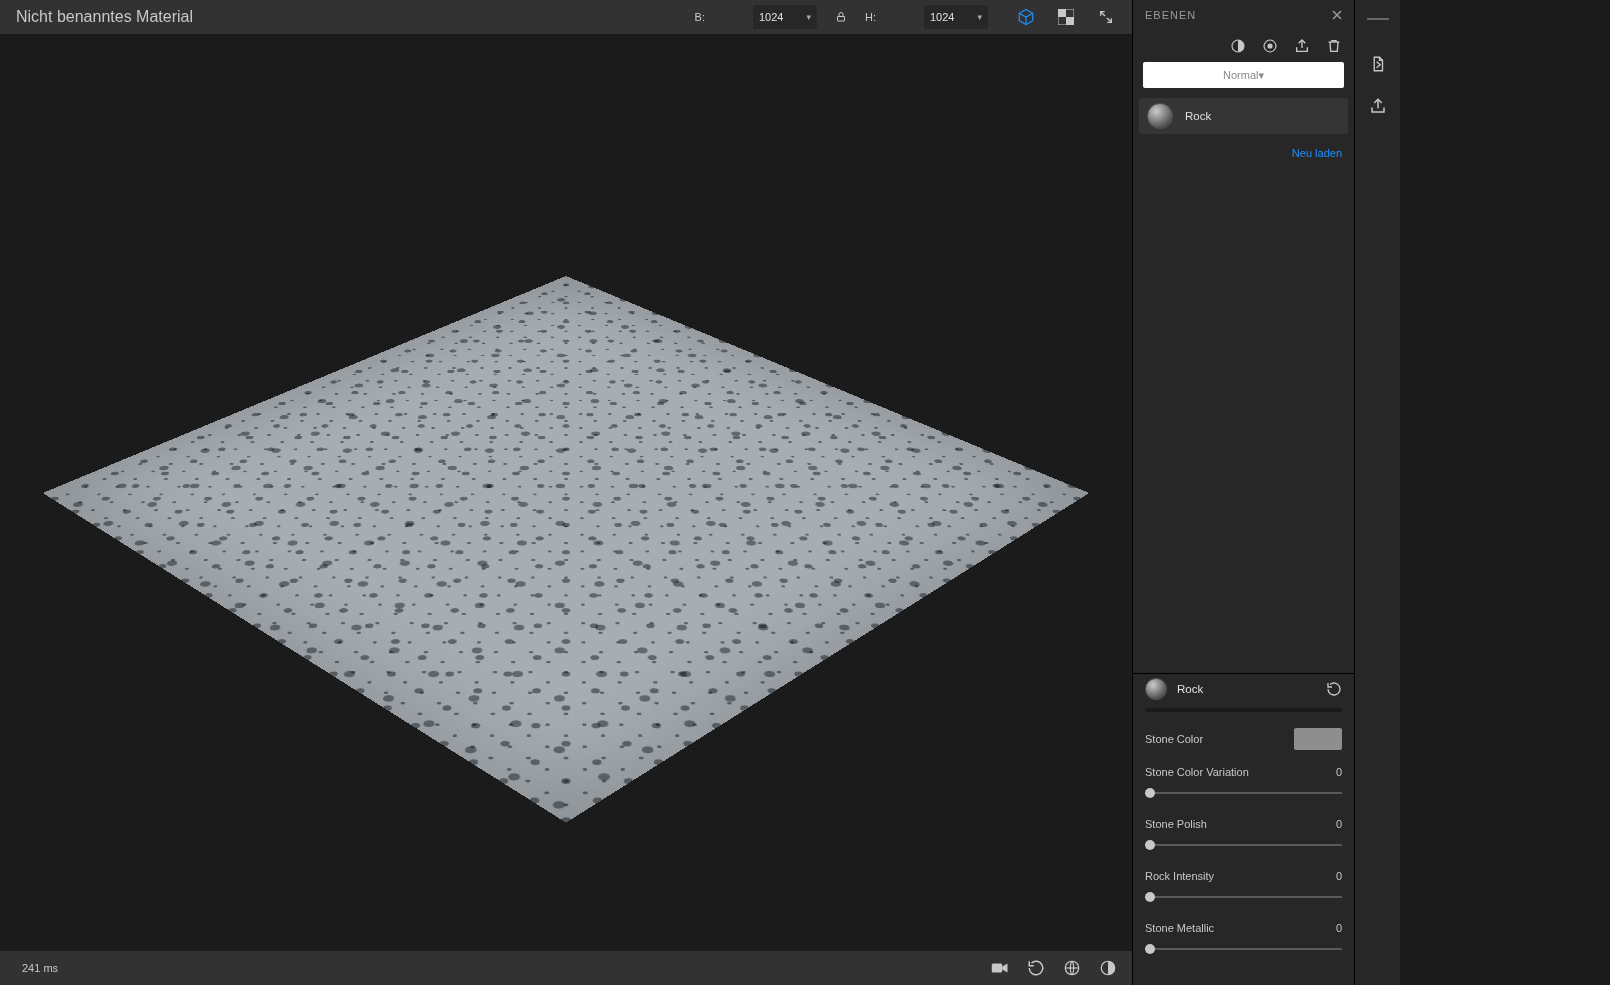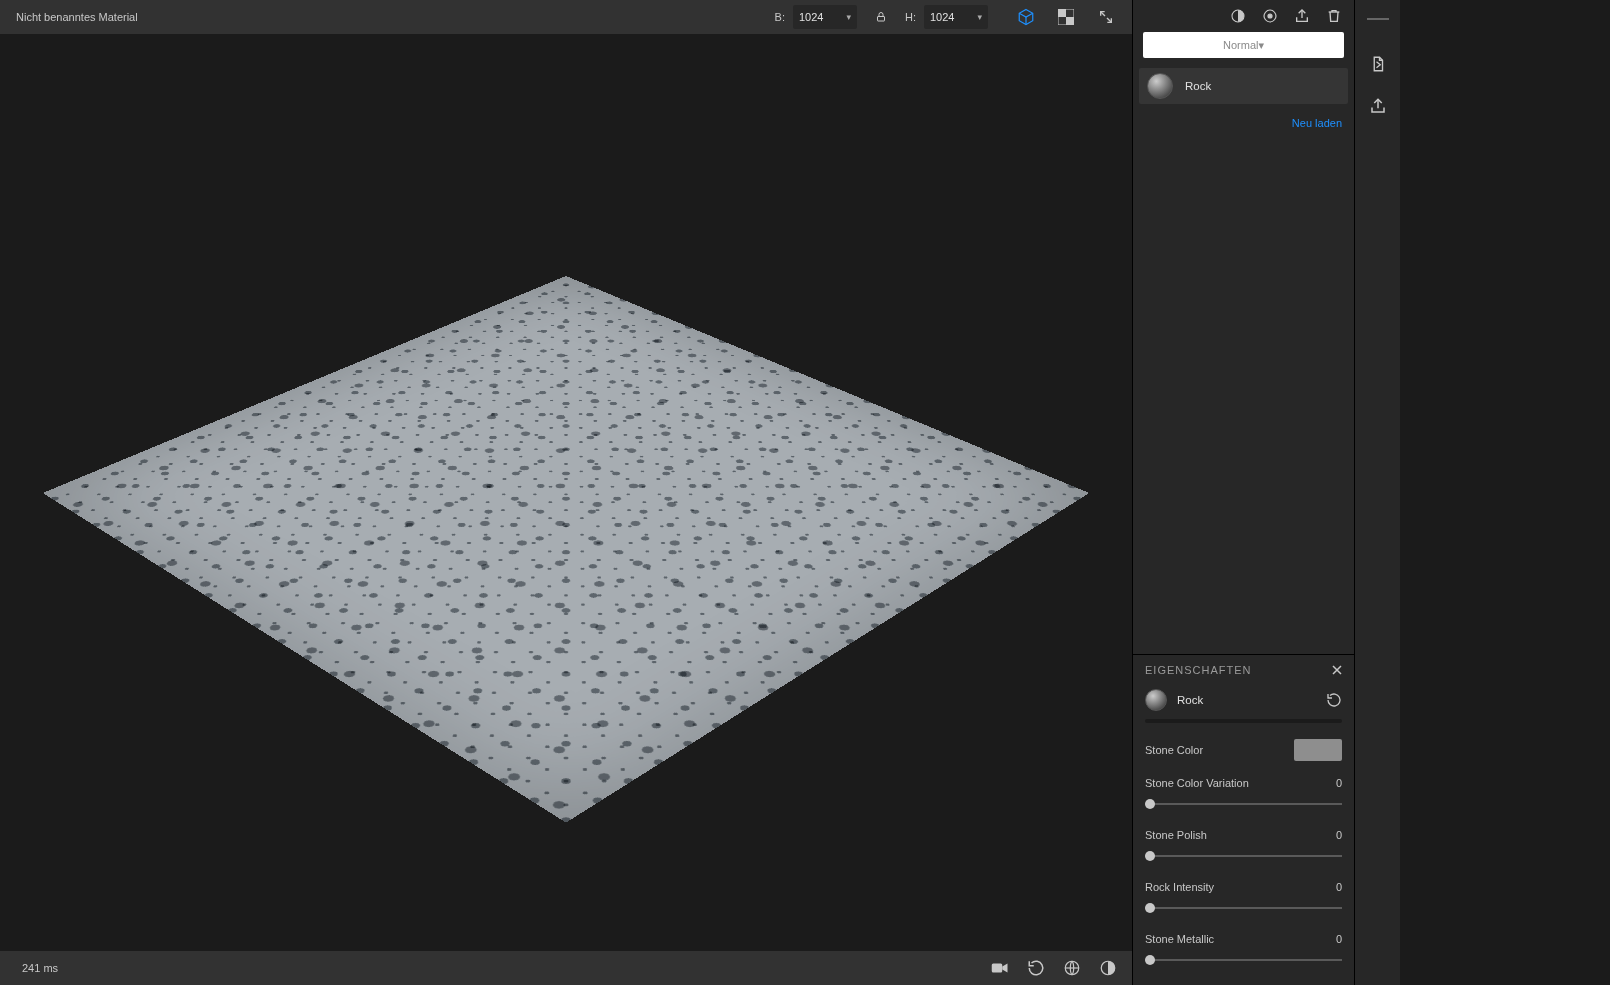--- a/index.html
+++ b/index.html
@@ -4,24 +4,24 @@
 <style>
   * { box-sizing: border-box; margin: 0; padding: 0; }
   html, body { width: 100%; height: 100%; font-family: -apple-system, "Segoe UI", sans-serif; background: #1b1b1b; color: #c8c8c8; font-size: 12px; overflow: hidden; }
   .app { display: flex; width: 1610px; height: 985px; }
   .main-column { display: flex; flex-direction: column; width: 1132px; height: 100%; }
   .right-column { display: flex; flex-direction: column; width: 222px; height: 100%; border-left: 1px solid #000; background: #272727; }
   .rail-column { width: 46px; height: 100%; border-left: 1px solid #000; background: #272727; display: flex; flex-direction: column; align-items: center; padding-top: 14px; gap: 22px; }
 
   
   .topbar { height: 34px; width: 100%; background: #323232; display: flex; align-items: center; justify-content: space-between; padding: 0 10px 0 16px; }
-  .topbar .title { font-size: 11px; color: #c8c8c8; }
+  .topbar .title { font-size: 16px; color: #c8c8c8; }
   .topbar .controls { display: flex; align-items: center; gap: 8px; }
   .dim-label { font-size: 11px; color: #c8c8c8; }
-  .dim-select { width: 64px; height: 24px; background: #272727; border: none; color: #e0e0e0; font-size: 11px; display: flex; align-items: center; justify-content: space-between; padding: 0 6px; cursor: pointer; border-radius:2px;}
+  .dim-select { width: 64px; height: 24px; background: #272727; border: none; color: #e0e0e0; font-size: 11px; display: flex; align-items: center; justify-content: space-between; padding: 0 6px; cursor: pointer; border-radius:2px;margin-left:40px;}
   .dim-select .chev { font-size: 9px; color:#aaa; }
   .lock-icon { color:#c8c8c8; }
   .top-icon { width: 32px; height: 28px; display:flex; align-items:center; justify-content:center; cursor:pointer; color:#c8c8c8; }
   .top-icon.active { color:#1e90ff; }
 
   
   .viewport { flex:1; background:#1b1b1b; display:flex; align-items:center; justify-content:center; position:relative; }
   .diamond-wrap { width:1060px; height:640px; display:flex; align-items:center; justify-content:center; }
   .diamond { width:740px; height:740px; transform: rotateX(60deg) rotateZ(45deg); transform-style:preserve-3d; 
              background-color:#a7adb2;
@@ -162,20 +162,28 @@
               <path d="M12 3 A9 9 0 0 1 12 21 Z" fill="currentColor"></path>
             </svg>
         </div>
       </div>
     </div>
   </div>
 
   <div class="right-column">
 
     <div class="panel" style="flex:1; min-height:0;">
+      <div class="panel-header">
+        <span class="ph-title">EBENEN</span>
+        <span class="ph-close">
+          <svg width="10" height="10" viewBox="0 0 10 10" stroke="currentColor" stroke-width="1.5">
+              <path d="M1 1 L9 9 M9 1 L1 9"></path>
+            </svg>
+        </span>
+      </div>
       <div class="layer-toolbar">
         <span class="lt-icon">
           <svg width="16" height="16" viewBox="0 0 24 24">
               <circle cx="12" cy="12" r="9" fill="none" stroke="currentColor" stroke-width="1.6"></circle>
               <path d="M12 3 A9 9 0 0 1 12 21 Z" fill="currentColor"></path>
             </svg>
         </span>
         <span class="lt-icon">
           <svg width="16" height="16" viewBox="0 0 24 24" fill="none" stroke="currentColor" stroke-width="1.8">
               <path d="M12 3 C6 3 3 9 3 12 s3 9 9 9 s9-6 9-9 S18 3 12 3 Z"></path>
@@ -206,28 +214,20 @@
       <div class="layer-item">
         <div class="layer-thumb"></div>
         <div class="layer-name">Rock</div>
       </div>
       <div class="load-link">
         <a>Neu laden</a>
       </div>
     </div>
 
     <div class="panel props">
-      <div class="props-header">
-        <span class="ph-title">EIGENSCHAFTEN</span>
-        <span class="ph-close">
-          <svg width="10" height="10" viewBox="0 0 10 10" stroke="currentColor" stroke-width="1.5">
-              <path d="M1 1 L9 9 M9 1 L1 9"></path>
-            </svg>
-        </span>
-      </div>
       <div class="props-namebar">
         <div class="layer-thumb"></div>
         <div class="name">Rock</div>
         <span class="reset">
           <svg width="16" height="16" viewBox="0 0 24 24" fill="none" stroke="currentColor" stroke-width="2">
               <path d="M3 12a9 9 0 1 0 3-6.7"></path>
               <path d="M3 3v6h6"></path>
             </svg>
         </span>
       </div>
@@ -267,21 +267,21 @@
           <span class="label">Rock Intensity</span>
           <span class="value">0</span>
         </div>
         <div class="slider">
           <div class="slider-track"></div>
           <div class="slider-handle" style="left:0%"></div>
         </div>
       </div>
 
 
-      <div class="prop-row" style="margin-top:14px; padding-bottom:20px;">
+      <div class="prop-row" style="margin-top:14px; padding-bottom:31px;">
         <div class="line1">
           <span class="label">Stone Metallic</span>
           <span class="value">0</span>
         </div>
         <div class="slider">
           <div class="slider-track"></div>
           <div class="slider-handle" style="left:0%"></div>
         </div>
       </div>
     </div>

